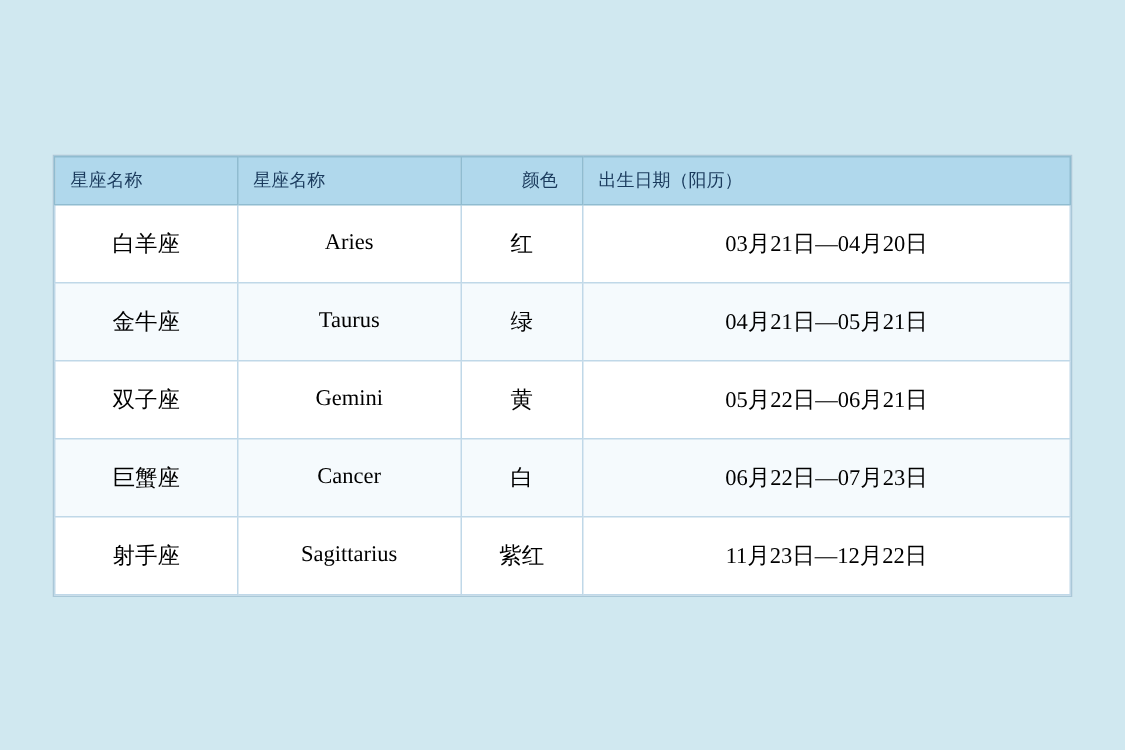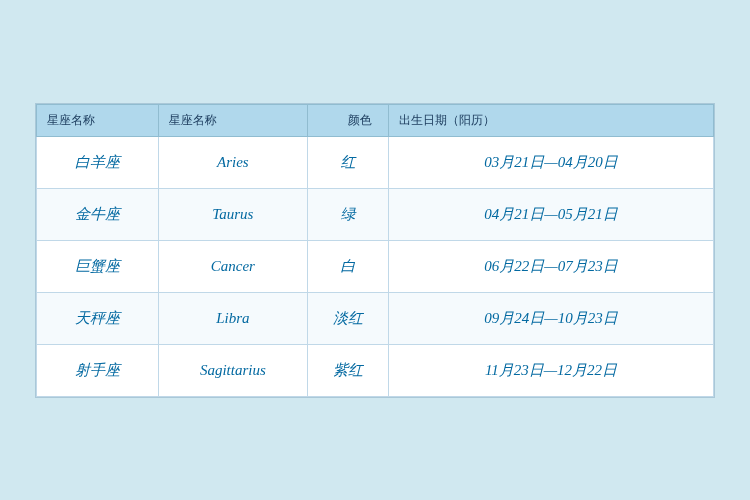--- a/index.html
+++ b/index.html
@@ -28,24 +28,23 @@
       font-weight: normal;
       padding: 7px 10px;
       border: 1px solid #90bcd0;
       text-align: left;
       font-size: 12px;
     }
     td {
       padding: 16px 10px;
       border: 1px solid #c0d8e8;
       text-align: center;
-      color: #0369a1;
+      color: #000000;
       font-size: 15px;
       background-color: #fff;
-      font-style: italic;
     }
     tr:nth-child(even) td {
       background-color: #f5fafd;
     }
     .col-cn { width: 18%; }
     .col-en { width: 22%; }
     .col-color { width: 12%; padding-left: 40px; }
     .col-date { width: 48%; margin-left: 20px; }
   </style>
 </head>
@@ -68,30 +67,30 @@
           <td>红</td>
           <td>03月21日—04月20日</td>
         </tr>
         <tr>
           <td>金牛座</td>
           <td>Taurus</td>
           <td>绿</td>
           <td>04月21日—05月21日</td>
         </tr>
         <tr>
+          <td>双子座</td>
+          <td>Gemini</td>
+          <td>黄</td>
+          <td>05月22日—06月21日</td>
+        </tr>
+        <tr>
           <td>巨蟹座</td>
           <td>Cancer</td>
           <td>白</td>
           <td>06月22日—07月23日</td>
-        </tr>
-        <tr>
-          <td>天秤座</td>
-          <td>Libra</td>
-          <td>淡红</td>
-          <td>09月24日—10月23日</td>
         </tr>
         <tr>
           <td>射手座</td>
           <td>Sagittarius</td>
           <td>紫红</td>
           <td>11月23日—12月22日</td>
         </tr>
       </tbody>
   </table>
 </div>

